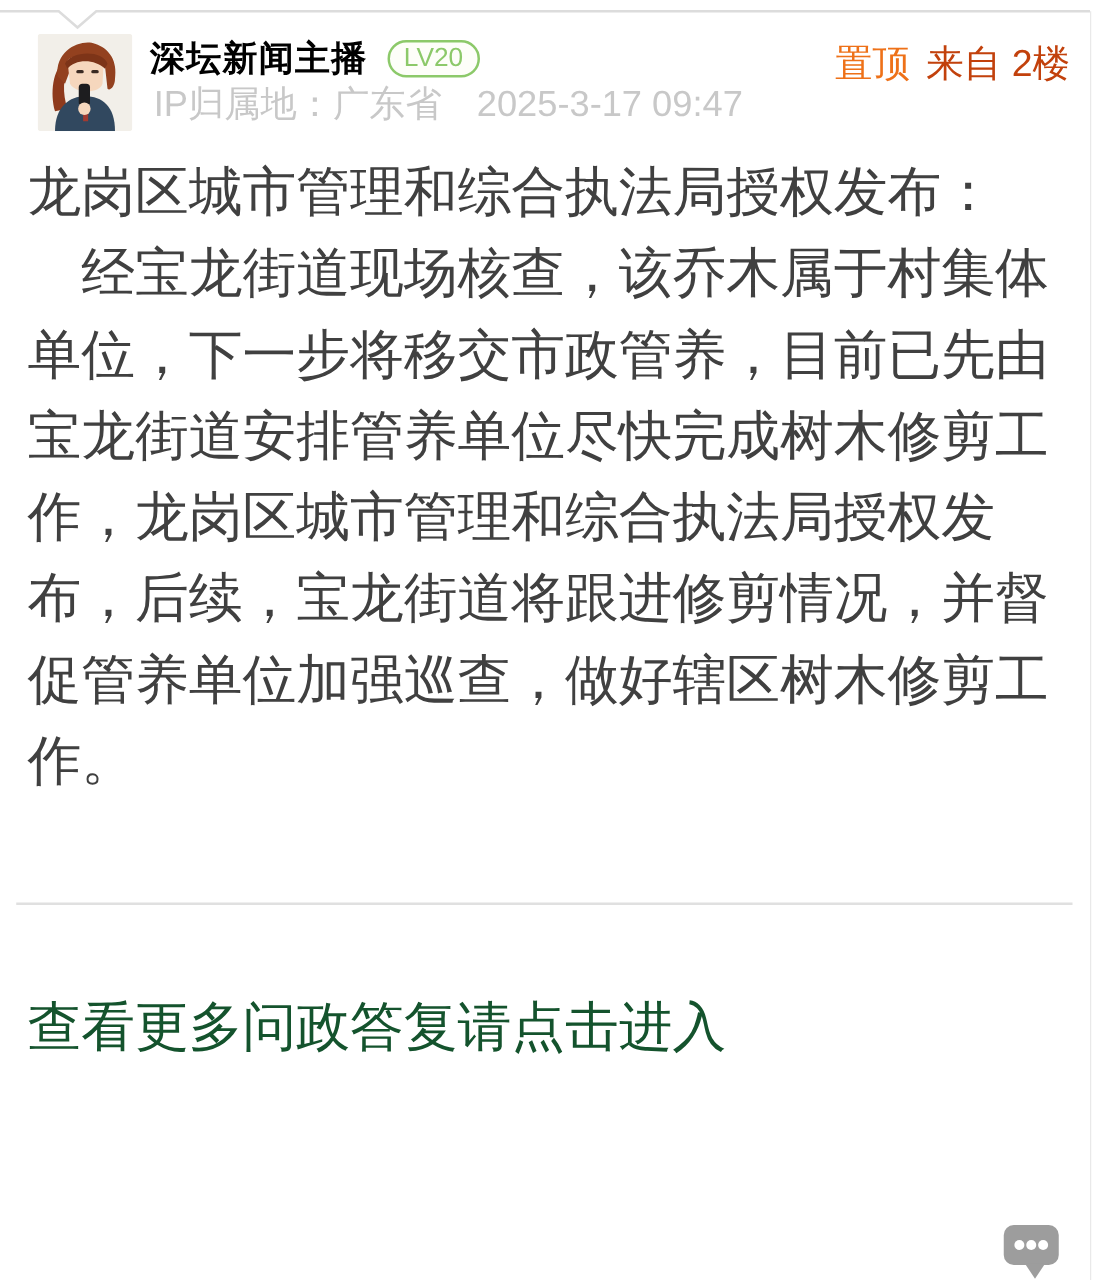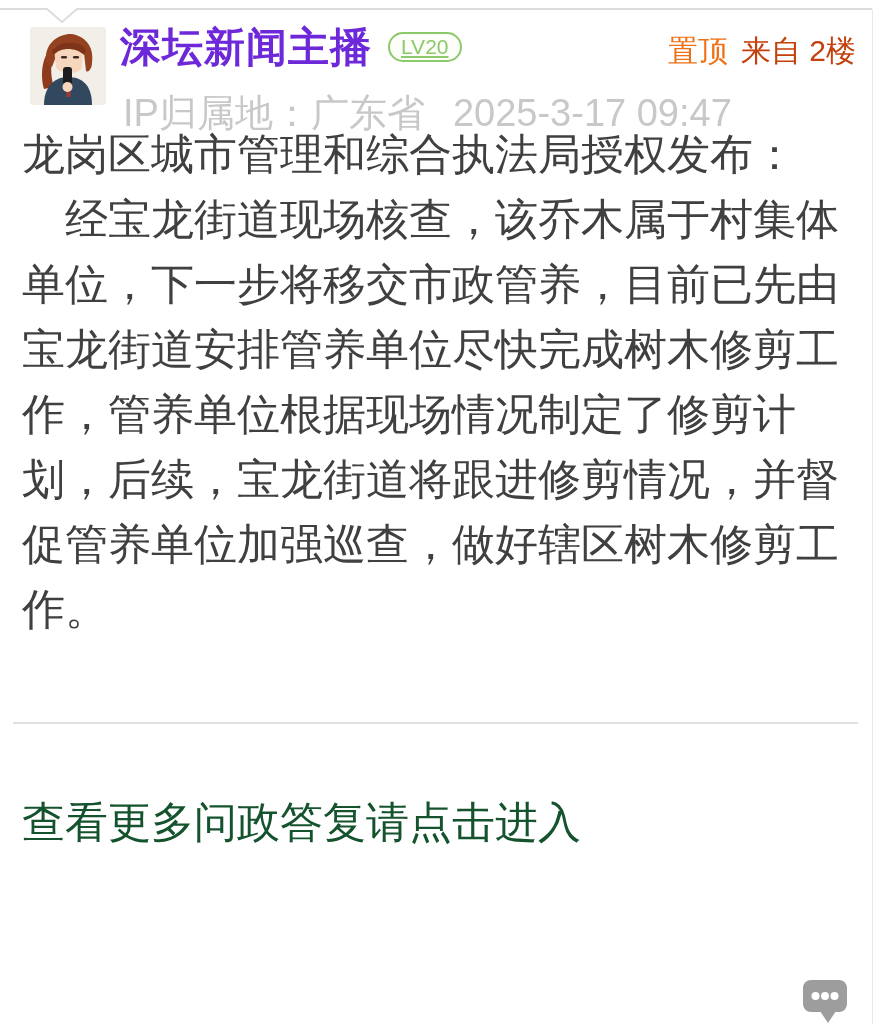--- a/index.html
+++ b/index.html
@@ -19,36 +19,36 @@
   
   .avatar {
     position:absolute; left:30px; top:27px; width:76px; height:78px;
     border-radius:3px; overflow:hidden;
   }
   .name-row {
     position:absolute; left:120px; top:26px; height:42px;
     display:flex; align-items:center;
   }
   .username {
-    font-size:41px; font-weight:700; color:#6d28d9; letter-spacing:1px;
+    font-size:28px; font-weight:700; color:#000000; letter-spacing:1px;
   }
   .lv-badge {
     margin-left:16px; display:inline-flex; align-items:center; justify-content:center;
     height:30px; padding:0 11px; border:2px solid #8cc96a; border-radius:16px;
-    color:#8cc96a; font-size:21px; font-weight:400; background:#fdfef9;text-decoration:underline;
+    color:#8cc96a; font-size:21px; font-weight:400; background:#fdfef9;
   }
   .pin-row {
     position:absolute; right:24px; top:31px;
     display:flex; align-items:center; gap:13px; font-size:30px;margin-left:24px;
   }
   .pin-badge { color:#ee7118; }
   .floor-label { color:#c2410c; }
   .meta-row {
-    position:absolute; left:123px; top:88px;
-    display:flex; align-items:center; font-size:38px; color:#c8c8c8;
+    position:absolute; left:123px; top:64px;
+    display:flex; align-items:center; font-size:29px; color:#c8c8c8;
   }
   .meta-row .timestamp { margin-left:28px; }
   
   .post-body {
     position:absolute; left:22px; top:122px; width:838px;
     font-size:43px; line-height:65px; color:#404040;
     word-break:break-all; overflow-wrap:anywhere;
   }
   .post-body p { margin:0; white-space:pre-wrap; }
   
@@ -114,21 +114,21 @@
     <span class="floor-label">来自 2楼</span>
   </div>
 
   <div class="meta-row">
     <span class="ip-location">IP归属地：广东省</span>
     <span class="timestamp">2025-3-17 09:47</span>
   </div>
 
   <div class="post-body">
     <p>龙岗区城市管理和综合执法局授权发布：</p>
-    <p>　经宝龙街道现场核查，该乔木属于村集体单位，下一步将移交市政管养，目前已先由宝龙街道安排管养单位尽快完成树木修剪工作，管养单位根据现场情况制定了修剪计划，后续，宝龙街道将跟进修剪情况，并督促管养单位加强巡查，做好辖区树木修剪工作。</p>
+    <p>　经宝龙街道现场核查，该乔木属于村集体单位，下一步将移交市政管养，目前已先由宝龙街道安排管养单位尽快完成树木修剪工作，龙岗区城市管理和综合执法局授权发布，后续，宝龙街道将跟进修剪情况，并督促管养单位加强巡查，做好辖区树木修剪工作。</p>
   </div>
 
   <div class="divider"></div>
 
   <a class="more-link">查看更多问政答复请点击进入</a>
 
   <div class="comment-btn">
     <svg viewBox="0 0 48 46" width="48" height="46" xmlns="http://www.w3.org/2000/svg">
       <rect x="2" y="2" width="44" height="32" rx="8" fill="#9d9d9d"></rect>
       <polygon points="19,33 35,33 27,45" fill="#9d9d9d"></polygon>

